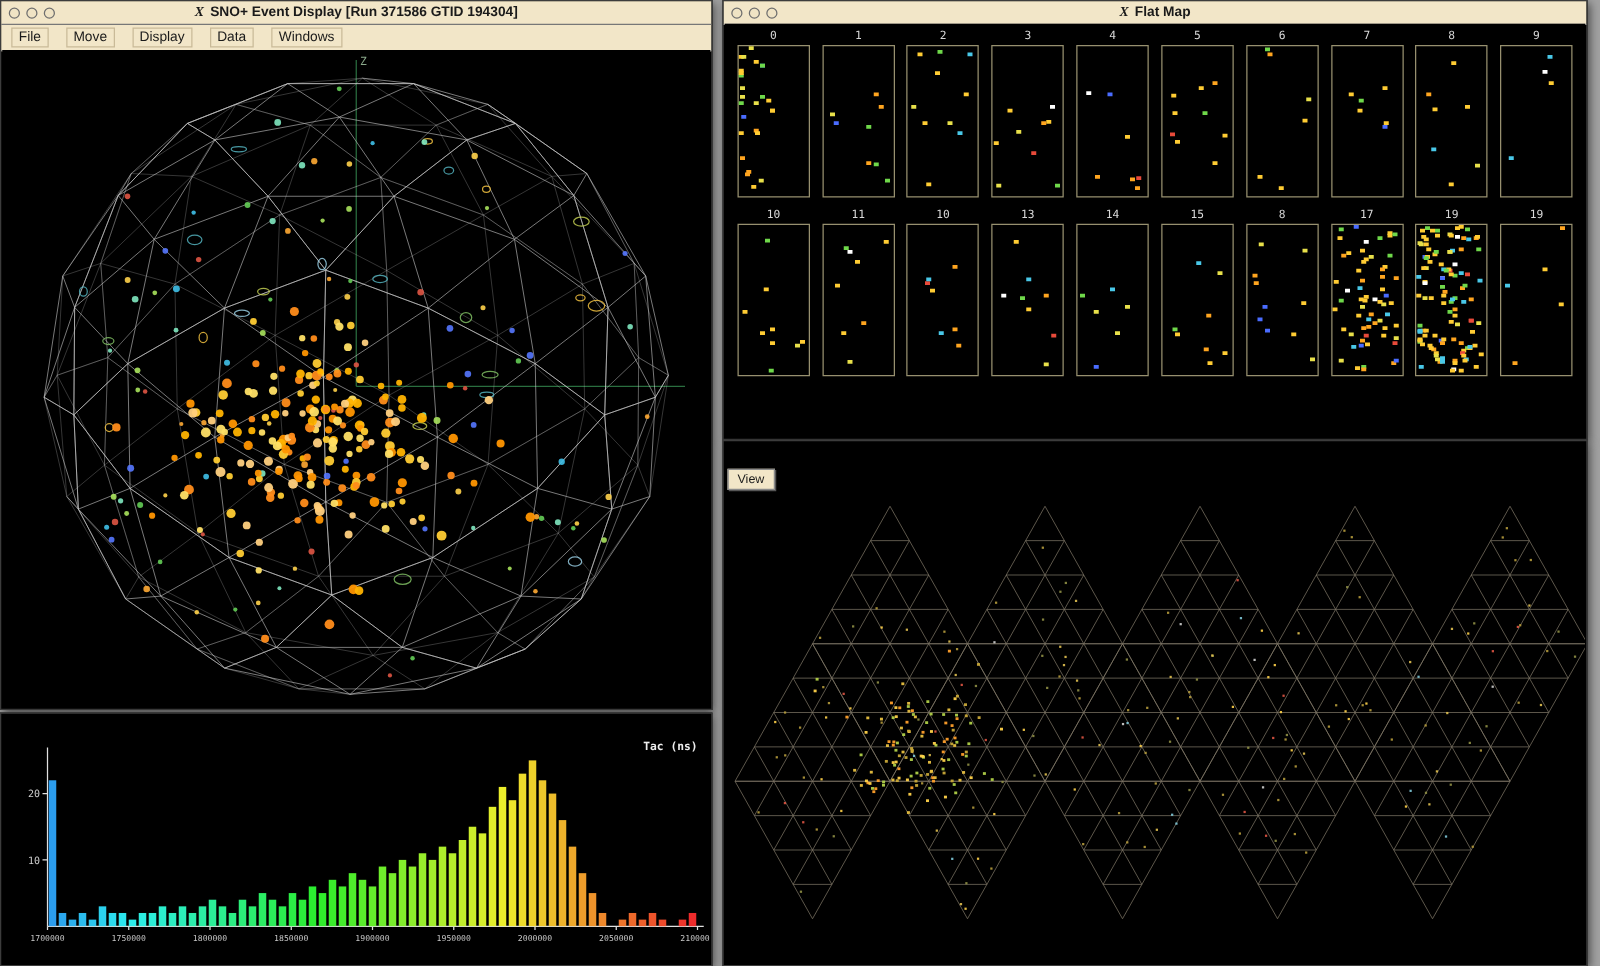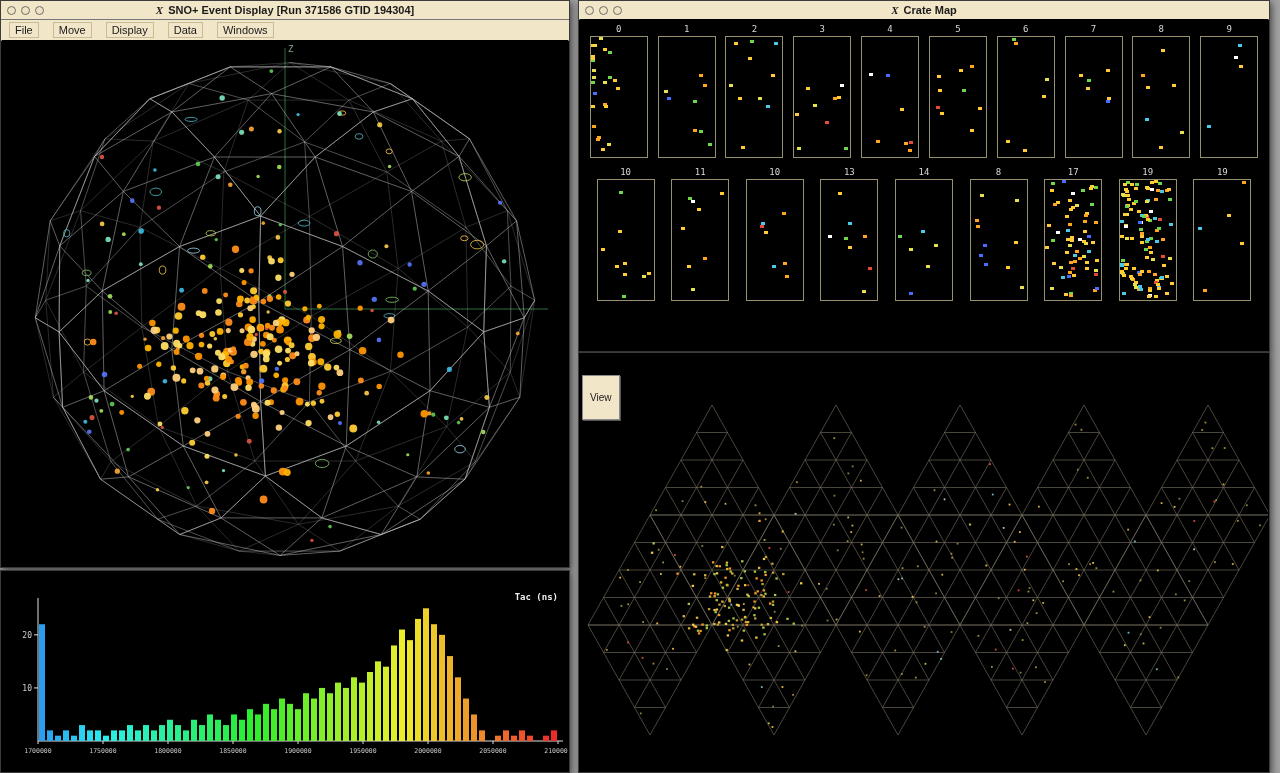--- a/index.html
+++ b/index.html
@@ -19,21 +19,21 @@
   .content{position:absolute;left:1px;right:1px;bottom:1px;background:#000;overflow:hidden;}
   svg{display:block;background:#000;}
   #crate-grid{position:absolute;left:0;top:0;right:0;bottom:0;padding-top:5px;
               display:flex;flex-direction:column;gap:9px;}
   .crate-row{display:flex;justify-content:space-evenly;}
   .crate-cell{display:flex;flex-direction:column;align-items:center;gap:2px;}
   .crate-label{color:#d8d8d8;font-family:"DejaVu Sans Mono",monospace;font-size:9px;line-height:10px;}
   .crate-panel{width:56px;height:120px;border:1px solid #97906f;position:relative;background:#000;}
   .crate-dot{position:absolute;width:4px;height:3px;}
   #view-btn{position:absolute;left:2px;top:4px;background:#f2e6c8;border:1px solid #8a8a8a;
-            box-shadow:1px 1px 0 #555;font-size:10px;padding:16px 7px;color:#1a1a1a;z-index:3;}
+            box-shadow:1px 1px 0 #555;font-size:10px;padding:2px 7px;color:#1a1a1a;z-index:3;}
 </style>
 </head>
 <body>
 
 <div class="window" style="left:0;top:0;width:570px;height:568px;">
   <div class="titlebar">
     <div class="tb-circles">
       <span class="tb-circle"></span>
       <span class="tb-circle"></span>
       <span class="tb-circle"></span>
@@ -726,21 +726,21 @@
 </div>
 
 <div class="window" style="left:578px;top:0;width:692px;height:352px;">
   <div class="titlebar">
     <div class="tb-circles">
       <span class="tb-circle"></span>
       <span class="tb-circle"></span>
       <span class="tb-circle"></span>
     </div>
     <div class="tb-title">
-      <span class="x-glyph">X</span><span>Crate Map</span>
+      <span class="x-glyph">X</span><span>Flat Map</span>
     </div>
   </div>
   <div class="content" style="top:18px;">
     <div id="crate-grid">
         <div class="crate-row">
           <div class="crate-cell">
             <div class="crate-label">0</div>
             <div class="crate-panel">
               <span class="crate-dot" style="left: 0.754529px; top: 87.9522px; background: rgb(255, 165, 31);"></span>
               <span class="crate-dot" style="left: 12.4203px; top: 44.1693px; background: rgb(232, 224, 74);"></span>
@@ -937,20 +937,33 @@
           </div>
           <div class="crate-cell">
             <div class="crate-label">14</div>
             <div class="crate-panel">
               <span class="crate-dot" style="left: 13.4093px; top: 111.874px; background: rgb(74, 108, 255);"></span>
               <span class="crate-dot" style="left: 13.3609px; top: 67.5053px; background: rgb(232, 224, 74);"></span>
               <span class="crate-dot" style="left: 2.34995px; top: 54.8122px; background: rgb(111, 216, 74);"></span>
               <span class="crate-dot" style="left: 37.9252px; top: 63.7498px; background: rgb(232, 224, 74);"></span>
               <span class="crate-dot" style="left: 30.3711px; top: 85.0574px; background: rgb(232, 224, 74);"></span>
               <span class="crate-dot" style="left: 25.5204px; top: 50.416px; background: rgb(73, 200, 232);"></span>
+            </div>
+          </div>
+          <div class="crate-cell">
+            <div class="crate-label">15</div>
+            <div class="crate-panel">
+              <span class="crate-dot" style="left: 47.8453px; top: 100.83px; background: rgb(255, 204, 51);"></span>
+              <span class="crate-dot" style="left: 36.3529px; top: 108.924px; background: rgb(255, 204, 51);"></span>
+              <span class="crate-dot" style="left: 35.1675px; top: 70.9637px; background: rgb(255, 165, 31);"></span>
+              <span class="crate-dot" style="left: 33.0153px; top: 97.5999px; background: rgb(255, 165, 31);"></span>
+              <span class="crate-dot" style="left: 9.62996px; top: 85.6249px; background: rgb(255, 204, 51);"></span>
+              <span class="crate-dot" style="left: 7.93048px; top: 81.9066px; background: rgb(111, 216, 74);"></span>
+              <span class="crate-dot" style="left: 27.2516px; top: 28.8287px; background: rgb(73, 200, 232);"></span>
+              <span class="crate-dot" style="left: 43.8639px; top: 36.7627px; background: rgb(232, 224, 74);"></span>
             </div>
           </div>
           <div class="crate-cell">
             <div class="crate-label">8</div>
             <div class="crate-panel">
               <span class="crate-dot" style="left: 13.9285px; top: 82.6722px; background: rgb(74, 108, 255);"></span>
               <span class="crate-dot" style="left: 8.346px; top: 73.7896px; background: rgb(74, 108, 255);"></span>
               <span class="crate-dot" style="left: 49.8933px; top: 105.525px; background: rgb(232, 224, 74);"></span>
               <span class="crate-dot" style="left: 12.7781px; top: 64.0133px; background: rgb(74, 108, 255);"></span>
               <span class="crate-dot" style="left: 43.1857px; top: 61.3018px; background: rgb(255, 204, 51);"></span>

